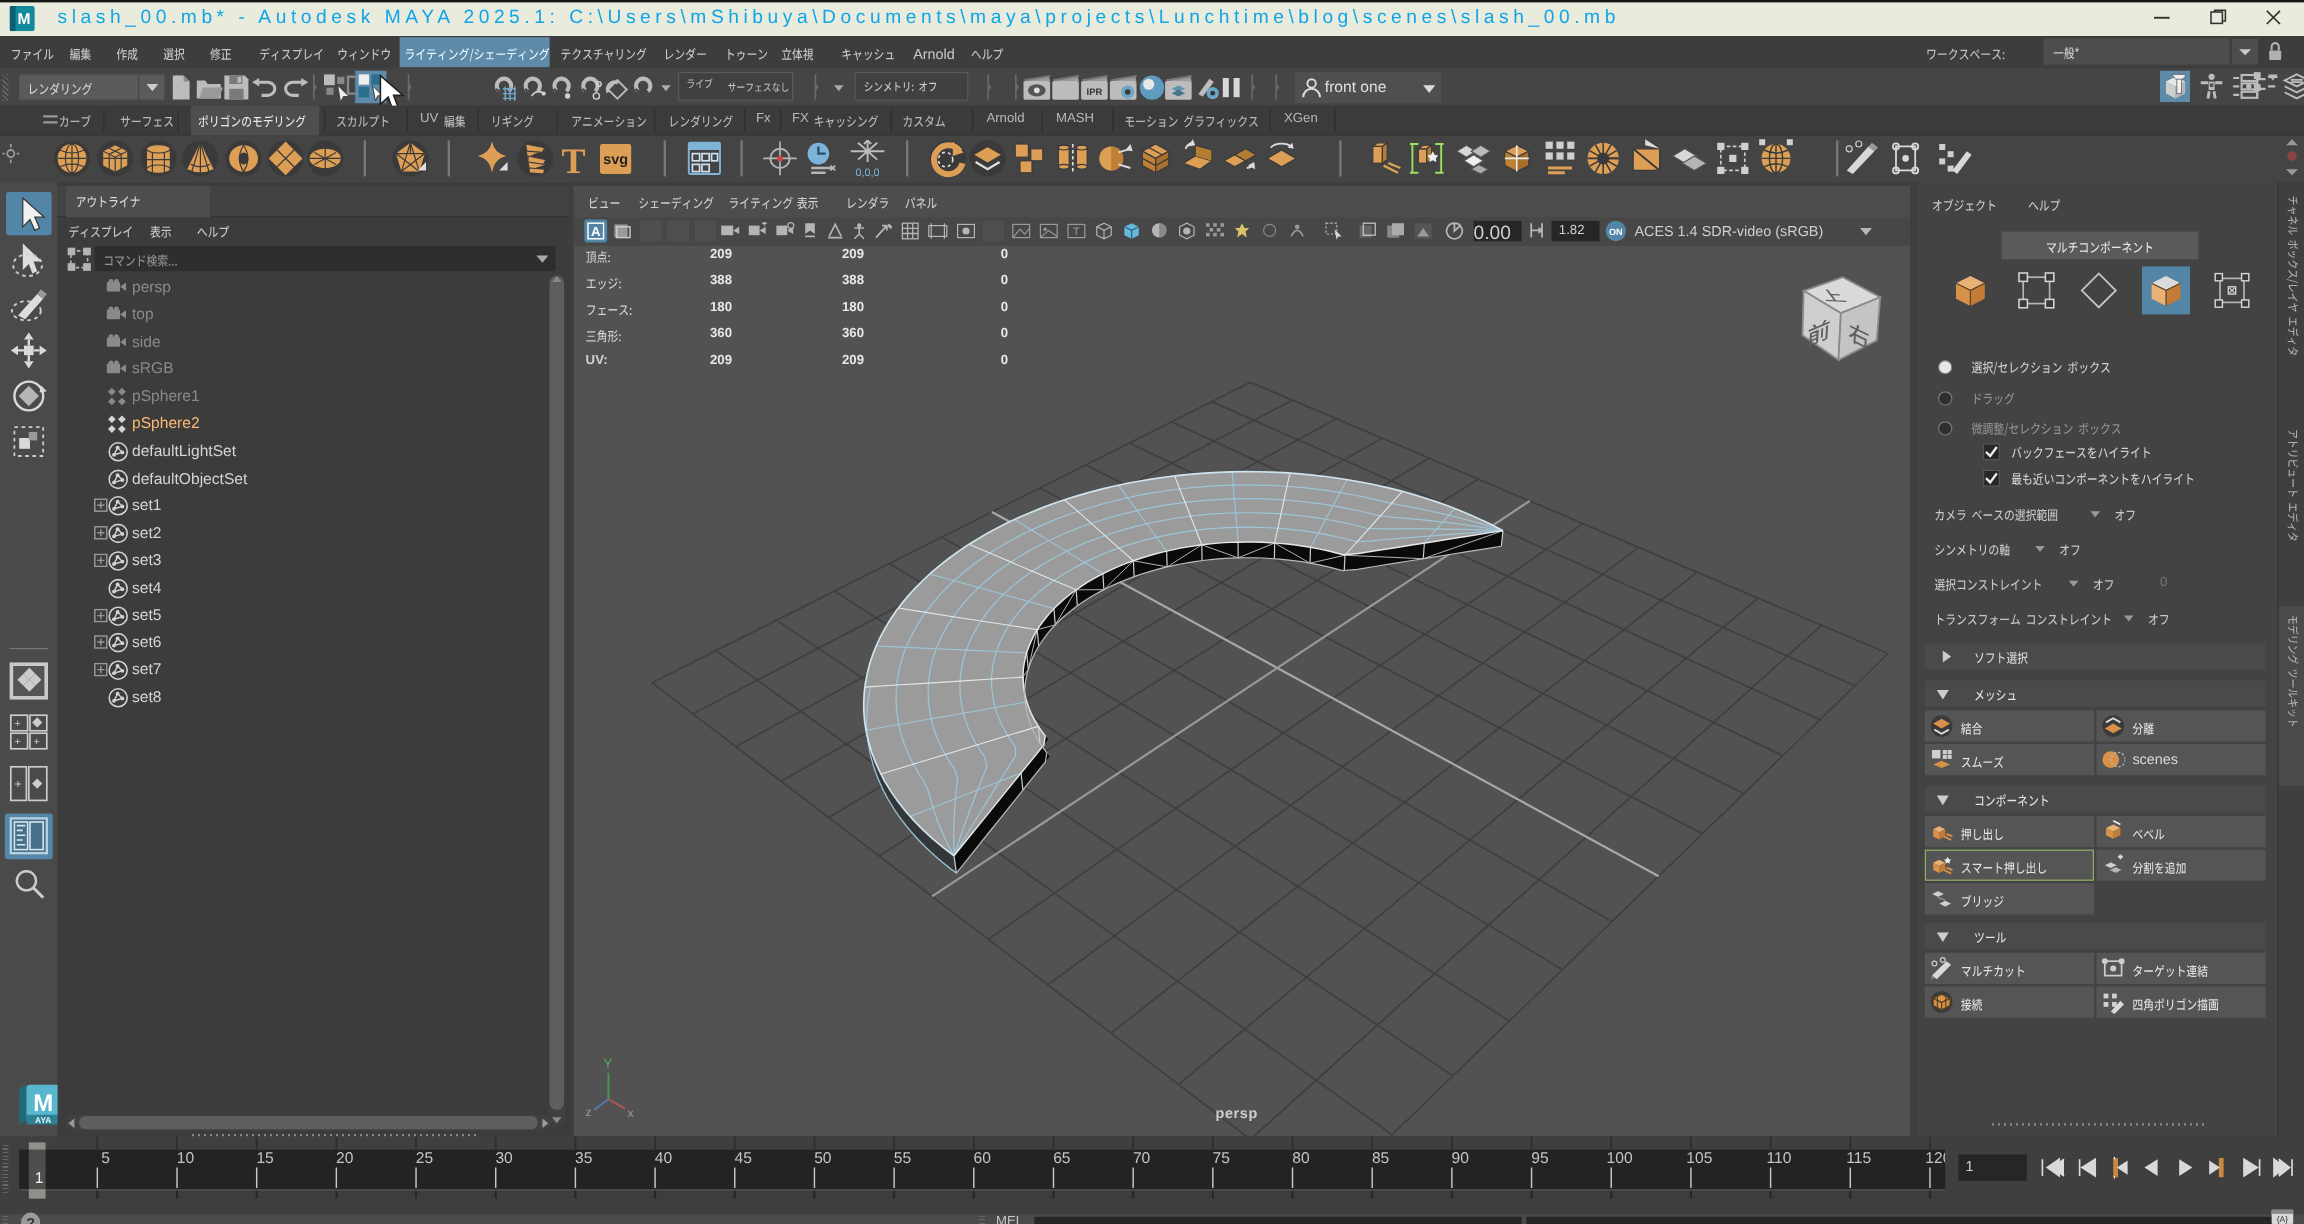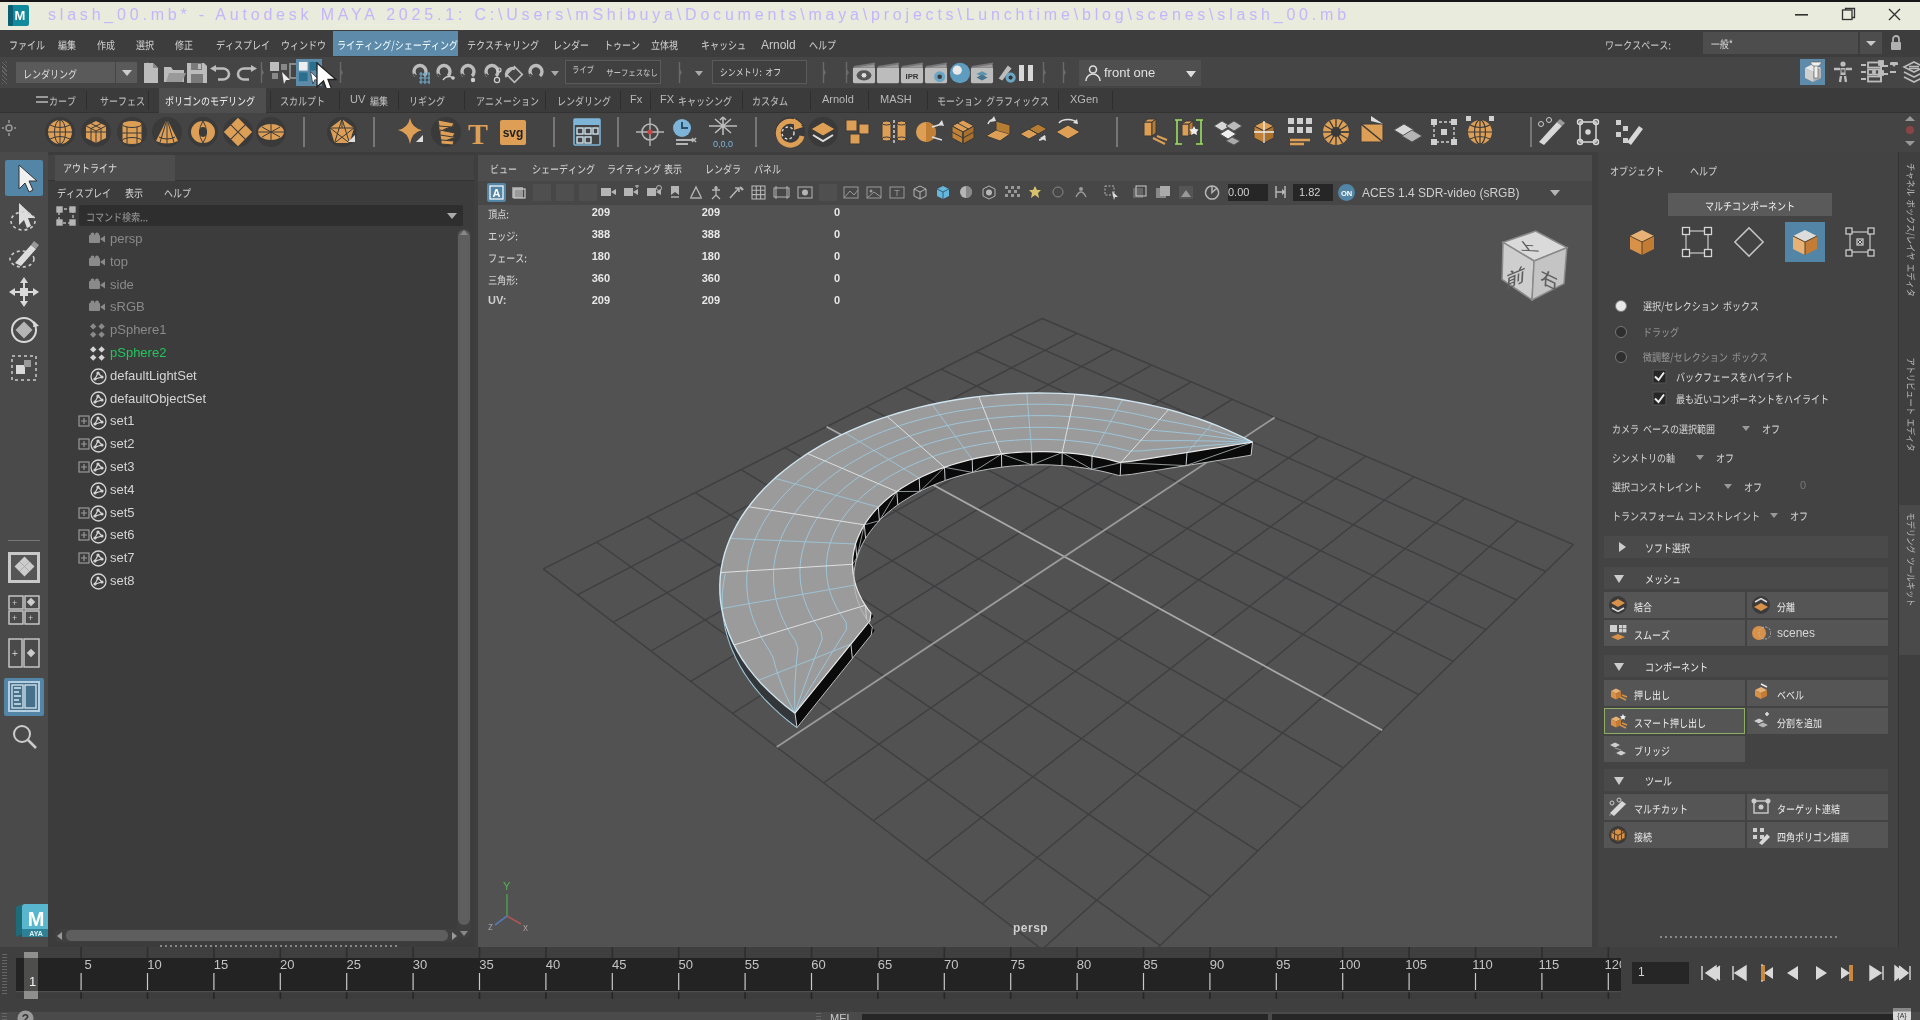--- a/index.html
+++ b/index.html
@@ -5,21 +5,21 @@
 div{box-sizing:border-box;}
 .jt{display:block;}
 svg{display:block;}
 </style></head><body>
 <div style="position:absolute;left:0px;top:0px;width:1920px;height:30px;background:#e9ebdc;border-top:2px solid #161616;"></div>
 <svg style="position:absolute;left:8px;top:5px;width:21px;height:21px;" viewBox="0 0 21 21">
     <rect x="0" y="0" width="21" height="21" rx="2" fill="#12899c"></rect>
 <rect x="0" y="0" width="5" height="21" rx="1" fill="#0b5f70"></rect>
 <text x="12" y="15" font-size="13" font-weight="bold" fill="#fff" text-anchor="middle" font-family="Liberation Sans">M</text>
   </svg>
-<div style="position:absolute;left:48px;top:6px;font-size:16px;color:#c4b5fd;white-space:nowrap;letter-spacing:3.8px;">slash_00.mb* - Autodesk MAYA 2025.1: C:\Users\mShibuya\Documents\maya\projects\Lunchtime\blog\scenes\slash_00.mb</div>
+<div style="position:absolute;left:48px;top:6px;font-size:16px;color:#0ea5e9;white-space:nowrap;letter-spacing:3.8px;">slash_00.mb* - Autodesk MAYA 2025.1: C:\Users\mShibuya\Documents\maya\projects\Lunchtime\blog\scenes\slash_00.mb</div>
 <svg style="position:absolute;left:1795px;top:12px;width:16px;height:6px;" viewBox="0 0 16 6">
     <rect x="0" y="2" width="13" height="1.6" fill="#333"></rect>
   </svg>
 <svg style="position:absolute;left:1841px;top:7px;width:15px;height:15px;" viewBox="0 0 15 15">
     <rect x="1.5" y="3" width="9.5" height="9.5" fill="none" stroke="#333" stroke-width="1.3"></rect>
     <path d="M4.5 3 L4.5 1.5 L13.5 1.5 L13.5 10.5 L11 10.5" fill="none" stroke="#333" stroke-width="1.3"></path>
   </svg>
 <svg style="position:absolute;left:1887px;top:7px;width:15px;height:15px;" viewBox="0 0 15 15">
     <path d="M2 2 L13 13 M13 2 L2 13" stroke="#333" stroke-width="1.4"></path>
   </svg>
@@ -1134,21 +1134,21 @@
   </svg>
 <div style="position:absolute;left:110px;top:322.20000000000005px;font-size:13px;color:#8a8a8a;white-space:nowrap;">pSphere1</div>
 <svg style="position:absolute;left:89px;top:345.00000000000006px;width:17px;height:17px;" viewBox="0 0 17 17">
     <g fill="#d4d4d4">
       <path d="M4.2 1.2 L7.4 4.4 L4.2 7.6 L1 4.4 Z"></path>
       <path d="M12.6 1.2 L15.8 4.4 L12.6 7.6 L9.4 4.4 Z"></path>
       <path d="M4.2 9.4 L7.4 12.6 L4.2 15.8 L1 12.6 Z"></path>
       <path d="M12.6 9.4 L15.8 12.6 L12.6 15.8 L9.4 12.6 Z"></path>
     </g>
   </svg>
-<div style="position:absolute;left:110px;top:345.00000000000006px;font-size:13px;color:#22c55e;white-space:nowrap;">pSphere2</div>
+<div style="position:absolute;left:110px;top:345.00000000000006px;font-size:13px;color:#fdba74;white-space:nowrap;">pSphere2</div>
 <svg style="position:absolute;left:90px;top:367.80000000000007px;width:17px;height:17px;" viewBox="0 0 17 17">
     <circle cx="8.5" cy="8.5" r="7.5" fill="none" stroke="#d4d4d4" stroke-width="1.3"></circle>
     <path d="M5 11 L8 5 L12 9 Z" fill="none" stroke="#d4d4d4" stroke-width="1.2"></path>
     <circle cx="8" cy="5" r="1.6" fill="#d4d4d4"></circle>
     <circle cx="5" cy="11" r="1.6" fill="#d4d4d4"></circle>
     <circle cx="12" cy="9" r="1.6" fill="#d4d4d4"></circle>
   </svg>
 <div style="position:absolute;left:110px;top:367.80000000000007px;font-size:13px;color:#d4d4d4;white-space:nowrap;">defaultLightSet</div>
 <svg style="position:absolute;left:90px;top:390.6000000000001px;width:17px;height:17px;" viewBox="0 0 17 17">
     <circle cx="8.5" cy="8.5" r="7.5" fill="none" stroke="#d4d4d4" stroke-width="1.3"></circle>
@@ -1534,21 +1534,21 @@
     <rect x="6" y="2" width="10" height="10" fill="#aaa"></rect>
   </svg>
 <svg style="position:absolute;left:1177px;top:184px;width:18px;height:17px;" viewBox="0 0 18 17">
     <rect x="2" y="2" width="14" height="13" fill="#555"></rect>
     <path d="M4 13 L9 6 L14 13 Z" fill="#999"></path>
   </svg>
 <svg style="position:absolute;left:1203px;top:184px;width:18px;height:17px;" viewBox="0 0 18 17">
     <path d="M9 2 a6.5 6.5 0 1 0 .1 0 M9 2 L9 8.5 L14 4" fill="none" stroke="#b5b5b5" stroke-width="1.5"></path>
   </svg>
 <div style="position:absolute;left:1228px;top:184px;width:40px;height:17px;background:#262626;"></div>
-<div style="position:absolute;left:1228px;top:186px;font-size:11px;color:#cfcfcf;white-space:nowrap;">0.00</div>
+<div style="position:absolute;left:1228px;top:186px;font-size:16px;color:#cfcfcf;white-space:nowrap;">0.00</div>
 <svg style="position:absolute;left:1272px;top:184px;width:18px;height:17px;" viewBox="0 0 18 17">
     <path d="M4 2 V14 M4 8 H13 M13 2 V14" stroke="#b5b5b5" stroke-width="1.5"></path>
     <path d="M10 5 L14 8 L10 11" fill="#b5b5b5"></path>
   </svg>
 <div style="position:absolute;left:1293px;top:184px;width:40px;height:17px;background:#262626;"></div>
 <div style="position:absolute;left:1299px;top:186px;font-size:11px;color:#cfcfcf;white-space:nowrap;">1.82</div>
 <svg style="position:absolute;left:1337px;top:183px;width:19px;height:19px;" viewBox="0 0 19 19">
     <circle cx="9.5" cy="9.5" r="8.5" fill="#5285a6"></circle>
     <text x="9.5" y="13" font-size="7.5" font-weight="bold" fill="#fff" text-anchor="middle" font-family="Liberation Sans">ON</text>
   </svg>

